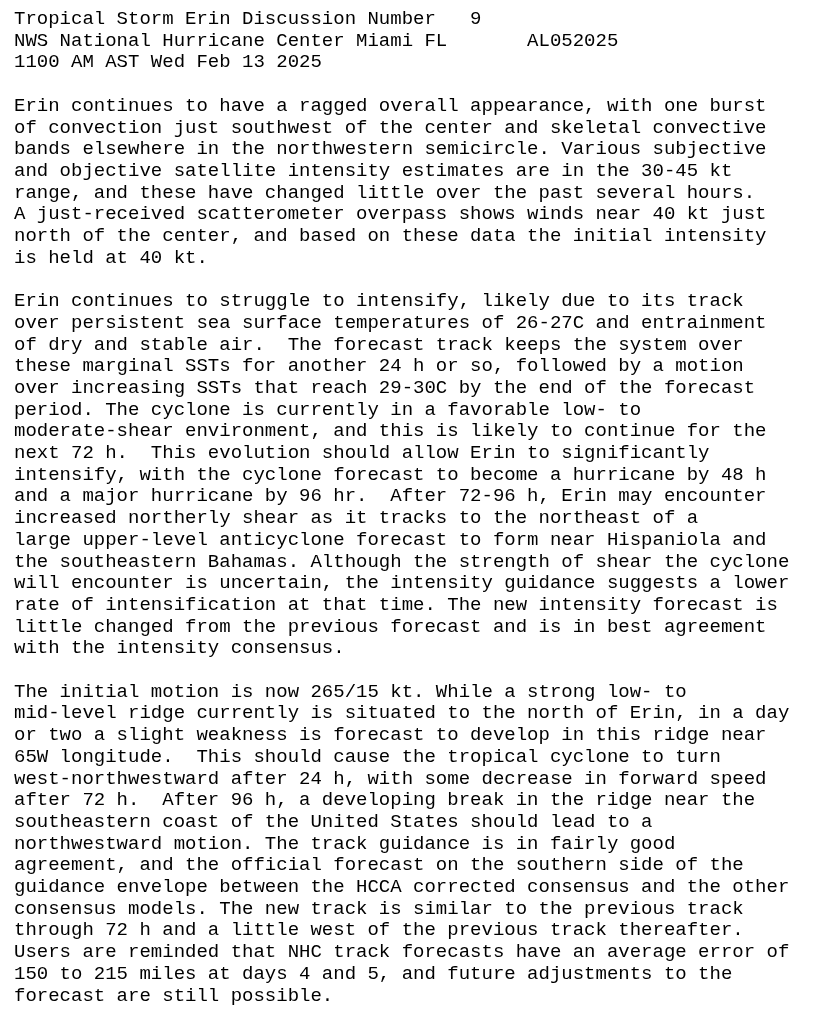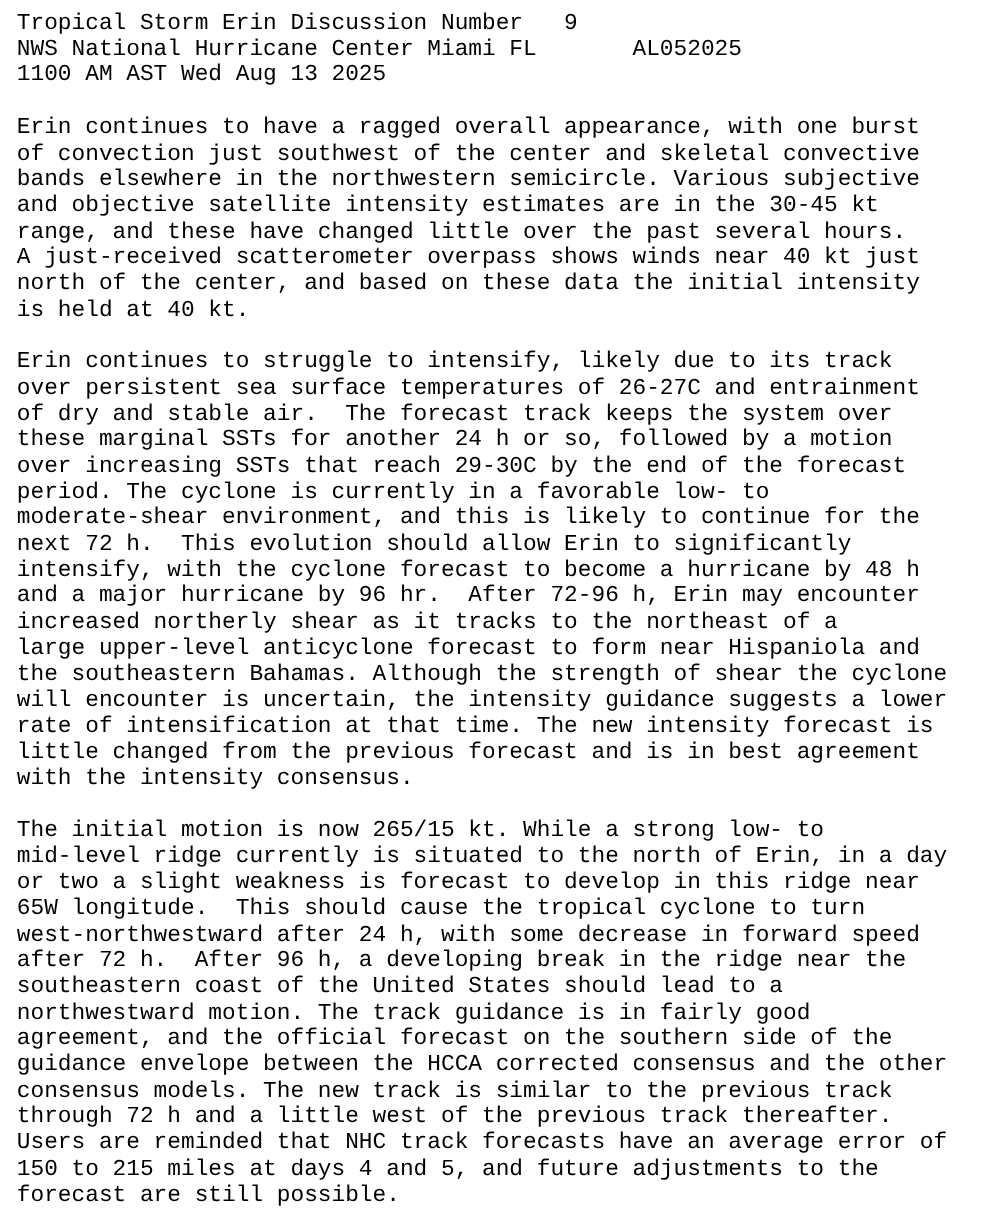--- a/index.html
+++ b/index.html
@@ -30,21 +30,21 @@
   pre.block + pre.block {
     margin-top: 21.7px; 
   }
 </style>
 </head>
 <body>
 
 <div class="document">
   <pre class="block">Tropical Storm Erin Discussion Number   9
 NWS National Hurricane Center Miami FL       AL052025
-1100 AM AST Wed Aug 13 2025</pre>
+1100 AM AST Wed Feb 13 2025</pre>
   <pre class="block">Erin continues to have a ragged overall appearance, with one burst
 of convection just southwest of the center and skeletal convective
 bands elsewhere in the northwestern semicircle. Various subjective
 and objective satellite intensity estimates are in the 30-45 kt
 range, and these have changed little over the past several hours.
 A just-received scatterometer overpass shows winds near 40 kt just
 north of the center, and based on these data the initial intensity
 is held at 40 kt.</pre>
   <pre class="block">Erin continues to struggle to intensify, likely due to its track
 over persistent sea surface temperatures of 26-27C and entrainment

